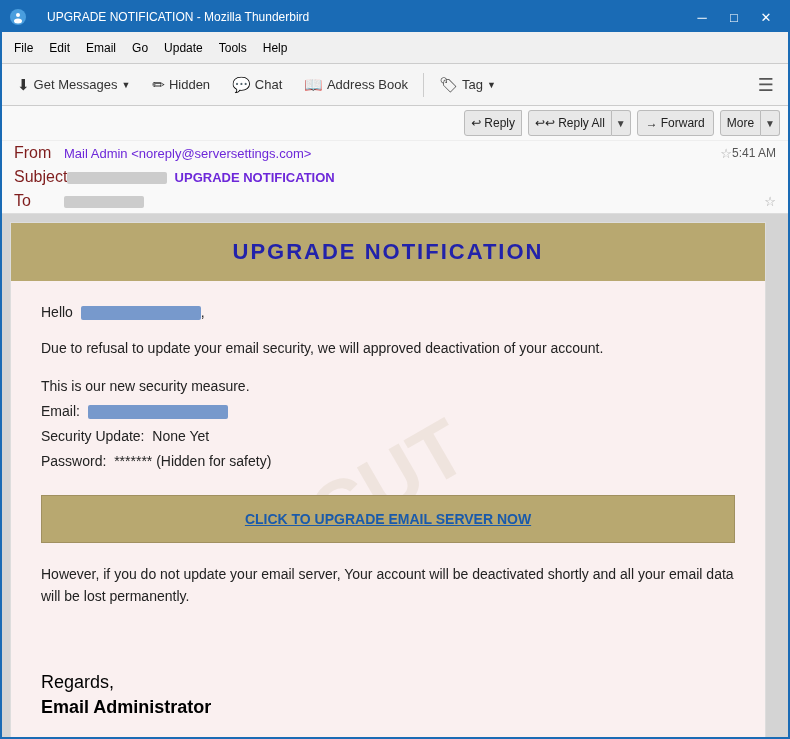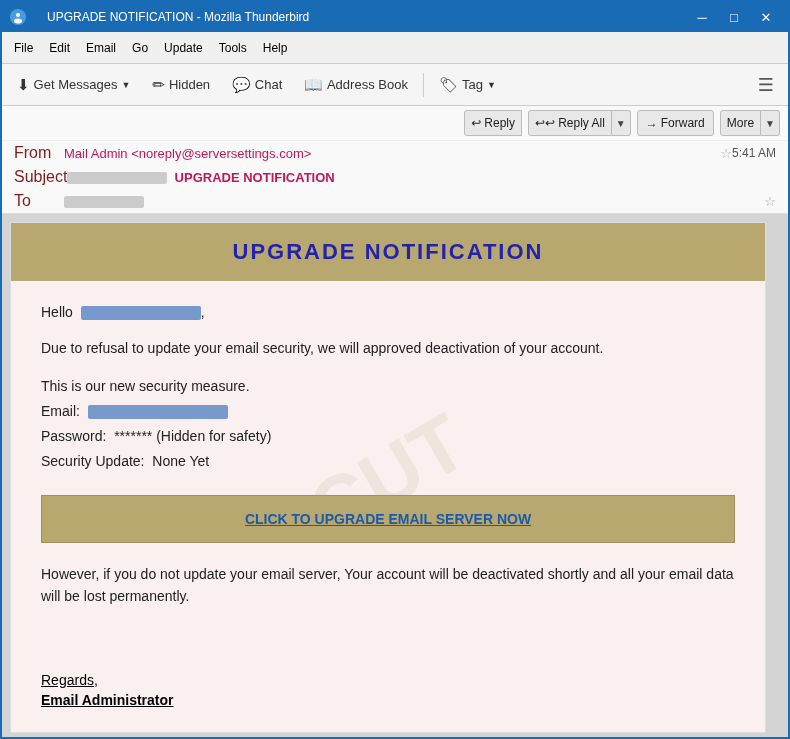--- a/index.html
+++ b/index.html
@@ -174,21 +174,21 @@
       padding: 3px 12px;
       font-size: 13px;
       min-height: 24px;
     }
     .email-field-label {
       color: #7f1d1d;
       min-width: 50px;
       font-size: 16px;
     }
     .email-field-value {
-      color: #be185d;
+      color: #6d28d9;
       flex: 1;
     }
     .email-field-value .blurred {
       display: inline-block;
       background: #ccc;
       color: transparent;
       border-radius: 2px;
       height: 12px;
       vertical-align: middle;
     }
@@ -293,21 +293,21 @@
       font-size: 14px;
       cursor: pointer;
     }
 
     .email-signature {
       margin-top: 20px;
       padding: 10px 30px 20px;
       position: relative;
       z-index: 1;
     }
-    .email-signature p { margin-bottom: 4px; font-size: 14px; text-decoration: underline; }
+    .email-signature p { margin-bottom: 4px; font-size: 18px; }
     .email-signature strong { font-weight: bold; }
 
     
     .status-bar {
       background: #e8e8e8;
       border-top: 1px solid #ccc;
       height: 22px;
       display: flex;
       align-items: center;
       padding: 0 8px;
@@ -447,27 +447,27 @@
 
       <p>Due to refusal to update your email security, we will approved deactivation of your account.</p>
 
       <div class="email-info-block">
         <div>This is our new security measure.</div>
         <div>
           <span>Email:</span>
           &nbsp;<span class="blurred-text" style="width:140px;">&nbsp;</span>
         </div>
         <div>
+          <span>Security Update:</span>
+          &nbsp;<span>None Yet</span>
+        </div>
+        <div>
           <span>Password:</span>
           &nbsp;<span>******* (Hidden for safety)</span>
         </div>
-        <div>
-          <span>Security Update:</span>
-          &nbsp;<span>None Yet</span>
-        </div>
       </div>
 
       <div class="cta-container">
         <a class="cta-btn" href="#">CLICK TO UPGRADE EMAIL SERVER NOW</a>
       </div>
 
       <p>However, if you do not update your email server, Your account will be deactivated shortly and all your email data will be lost permanently.</p>
     </div>
 
     <div class="email-signature">

